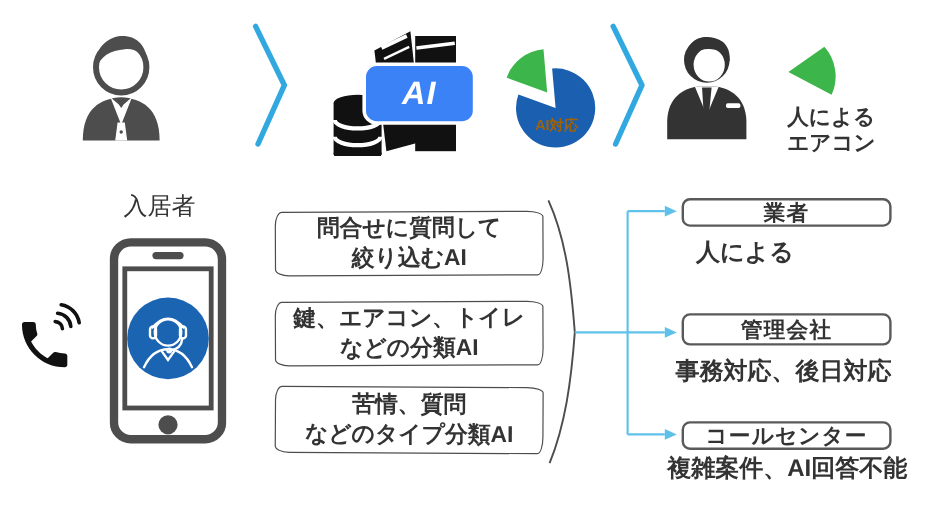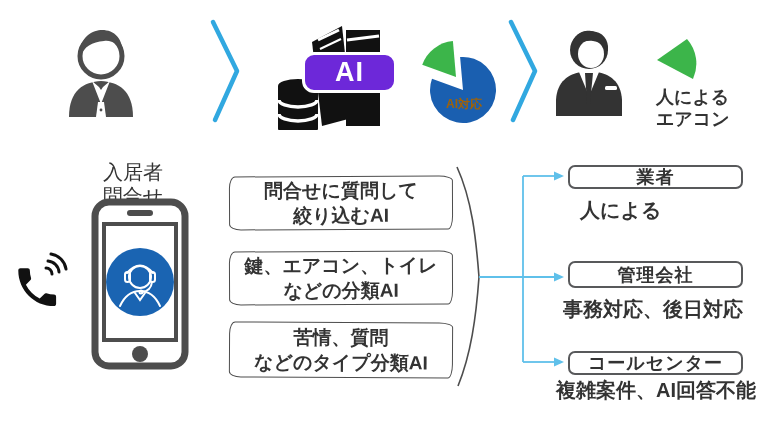--- a/index.html
+++ b/index.html
@@ -3,23 +3,23 @@
 <meta charset="utf-8">
 <style>
   html,body{margin:0;padding:0;background:#fff;}
   #canvas{
     position:relative;width:775px;height:421px;background:#ffffff;overflow:hidden;
     font-family:"Liberation Sans","DejaVu Sans",sans-serif;color:#333;
   }
   .abs{position:absolute;}
   
   .ai-badge{
-    left:302px;top:52px;width:95px;height:41px;background:#6d28d9;border:3px solid #fff;
+    left:302px;top:52px;width:95px;height:52px;background:#3b82f6;border:3px solid #fff;
     border-radius:12px;display:flex;align-items:center;justify-content:center;
-    color:#fff;font-weight:bold;font-size:27px;letter-spacing:1px;box-sizing:border-box;
+    color:#fff;font-weight:bold;font-size:27px;letter-spacing:1px;box-sizing:border-box;font-style:italic;
   }
   .pie-label{
     left:428px;top:96px;width:72px;text-align:center;color:#a16207;font-weight:bold;font-size:12px;
   }
   .human-label{left:656px;top:86px;font-size:18px;line-height:22px;font-weight:bold;white-space:nowrap;}
   
   .caption{left:84px;top:160px;width:98px;text-align:center;font-size:20px;line-height:24px;font-weight:normal;}
   
   .ai-box{
     left:229px;width:224px;border:1.7px solid #4d4d4d;background:#fff;box-sizing:border-box;
@@ -101,21 +101,20 @@
   <svg class="abs" style="left:656px;top:38px" width="42" height="44" viewBox="0 0 42 44">
     <path d="M1,22 L31,1 A37,37 0 0 1 37,41 Z" fill="#3cb54a"></path>
   </svg>
   <div class="abs human-label">
     <span style="display:block">人による</span>
     <span style="display:block">エアコン</span>
   </div>
 
   <div class="abs caption">
     <span style="display:block">入居者</span>
-    <span style="display:block">問合せ</span>
   </div>
 
   <svg class="abs" style="left:8px;top:250px" width="64" height="64" viewBox="0 0 64 64">
     <g transform="translate(4,12) scale(2.1)">
       <path d="M6.62,10.79c1.44,2.83 3.76,5.14 6.59,6.59l2.2,-2.2c0.27,-0.27 0.67,-0.36 1.02,-0.24 1.12,0.37 2.33,0.57 3.57,0.57 0.55,0 1,0.45 1,1V20c0,0.55 -0.45,1 -1,1 -9.39,0 -17,-7.61 -17,-17 0,-0.55 0.45,-1 1,-1h3.5c0.55,0 1,0.45 1,1 0,1.25 0.2,2.45 0.57,3.57 0.11,0.35 0.03,0.74 -0.25,1.02l-2.2,2.2z" fill="#111"></path>
     </g>
     <g fill="none" stroke="#111" stroke-width="3" stroke-linecap="round">
       <path d="M38,18 A6,6 0 0 1 44,24"></path>
       <path d="M40,11 A12,12 0 0 1 51,22"></path>
       <path d="M43,4 A18,18 0 0 1 58,19"></path>

